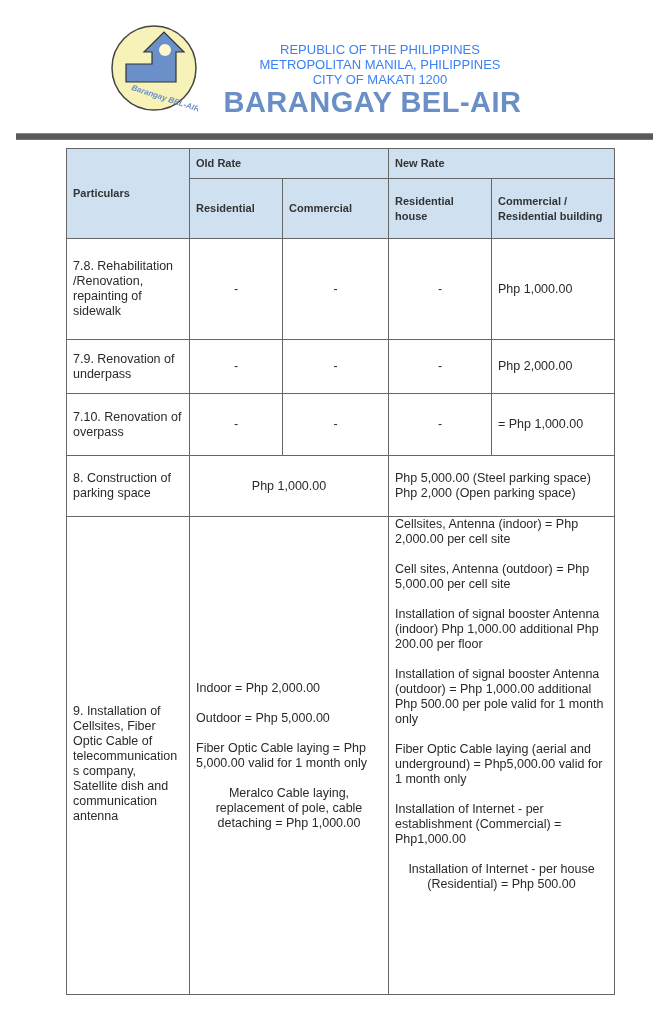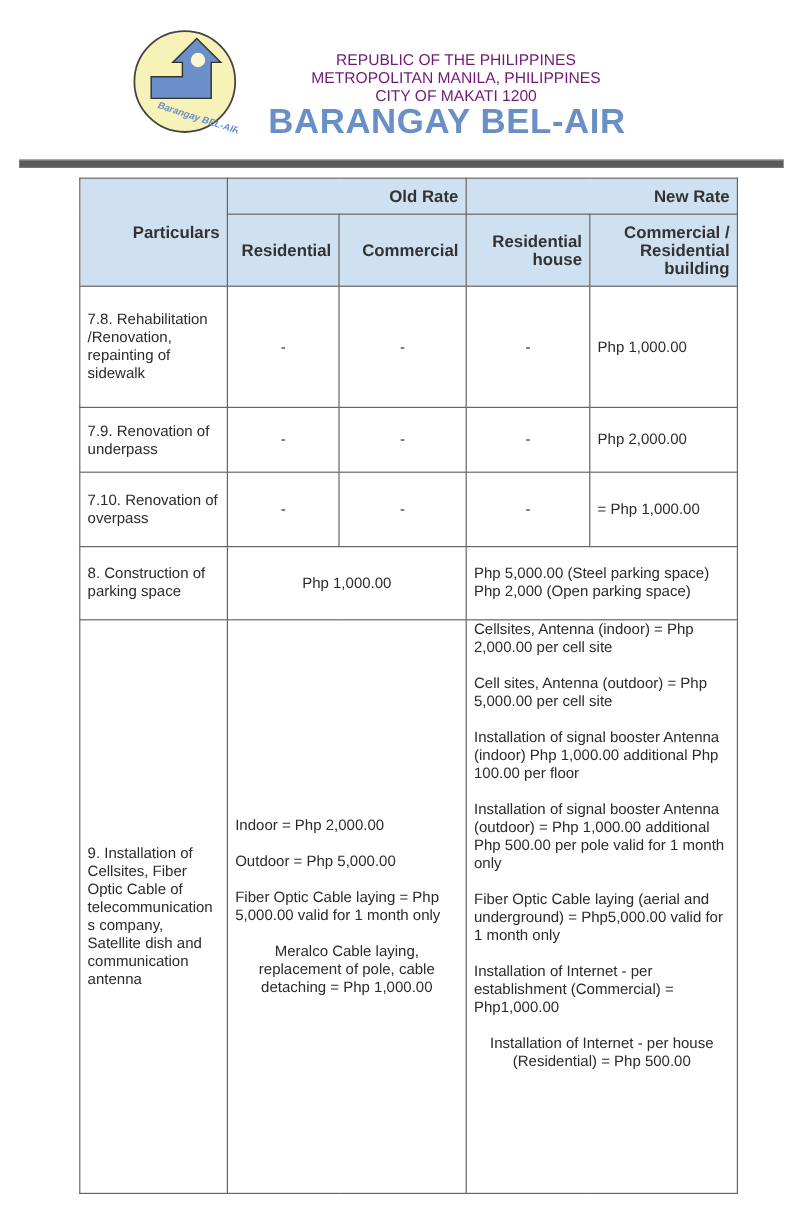--- a/index.html
+++ b/index.html
@@ -1,23 +1,23 @@
 <!DOCTYPE html>
 <html><head>
 <meta charset="utf-8">
 <style>
   html, body { margin: 0; padding: 0; background: #ffffff; }
   body { width: 670px; height: 1024px; position: relative; overflow: hidden; font-family: "Liberation Sans", sans-serif; color: #2a2a2a; }
   .logo { position: absolute; left: 110px; top: 24px; width: 88px; height: 88px; }
-  .head-lines { position: absolute; left: 205px; top: 42px; width: 350px; text-align: center; font-size: 13px; line-height: 15px; color: #701a75; }
+  .head-lines { position: absolute; left: 205px; top: 42px; width: 350px; text-align: center; font-size: 13px; line-height: 15px; color: #3b82f6; }
   .head-title { position: absolute; left: 200px; top: 86px; width: 345px; text-align: center; font-size: 29px; font-weight: bold; color: #6a8fc7; letter-spacing: 0.5px; }
   .rule { position: absolute; left: 16px; top: 133px; width: 637px; height: 5px; background: #5a5a5a; border-top: 1px solid #888; border-bottom: 1px solid #777; }
   .table { position: absolute; left: 66px; top: 148px; border-collapse: collapse; table-layout: fixed; font-size: 12.5px; line-height: 15px; }
   .table td, .table th { border: 1.5px solid #666; padding: 0 6px; vertical-align: middle; }
-  .table th { background: #cfe0f1; font-weight: bold; color: #333; text-align: right; font-size: 14px; }
+  .table th { background: #cfe0f1; font-weight: bold; color: #333; text-align: left; font-size: 11px; }
   .c { text-align: center; }
   .blk { margin: 0 0 15px 0; }
   .blk:last-child { margin-bottom: 0; text-align: center; }
   .gap-lg { }
 </style>
 </head>
 <body>
 
 <svg class="logo" viewBox="0 0 88 88">
   <circle cx="44" cy="44" r="42" fill="#f6f2b8" stroke="#444" stroke-width="1.5"></circle>
@@ -88,21 +88,21 @@
     <td style="padding-top:16px">9. Installation of Cellsites, Fiber Optic Cable of telecommunication s company, Satellite dish and communication antenna</td>
     <td colspan="2">
       <div class="blk">Indoor = Php 2,000.00</div>
       <div class="blk">Outdoor = Php 5,000.00</div>
       <div class="blk">Fiber Optic Cable laying = Php 5,000.00 valid for 1 month only</div>
       <div class="blk">Meralco Cable laying, replacement of pole, cable detaching = Php 1,000.00</div>
     </td>
     <td colspan="2" style="vertical-align:top; ">
       <div class="blk">Cellsites, Antenna (indoor) = Php 2,000.00 per cell site</div>
       <div class="blk gap-lg">Cell sites, Antenna (outdoor) = Php 5,000.00 per cell site</div>
-      <div class="blk">Installation of signal booster Antenna (indoor) Php 1,000.00 additional Php 100.00 per floor</div>
+      <div class="blk">Installation of signal booster Antenna (indoor) Php 1,000.00 additional Php 200.00 per floor</div>
       <div class="blk">Installation of signal booster Antenna (outdoor) = Php 1,000.00 additional Php 500.00 per pole valid for 1 month only</div>
       <div class="blk">Fiber Optic Cable laying (aerial and underground) = Php5,000.00 valid for 1 month only</div>
       <div class="blk">Installation of Internet - per establishment (Commercial) = Php1,000.00</div>
       <div class="blk">Installation of Internet - per house (Residential) = Php 500.00</div>
     </td>
   </tr>
 </tbody>
   </table>
 
 </body></html>

